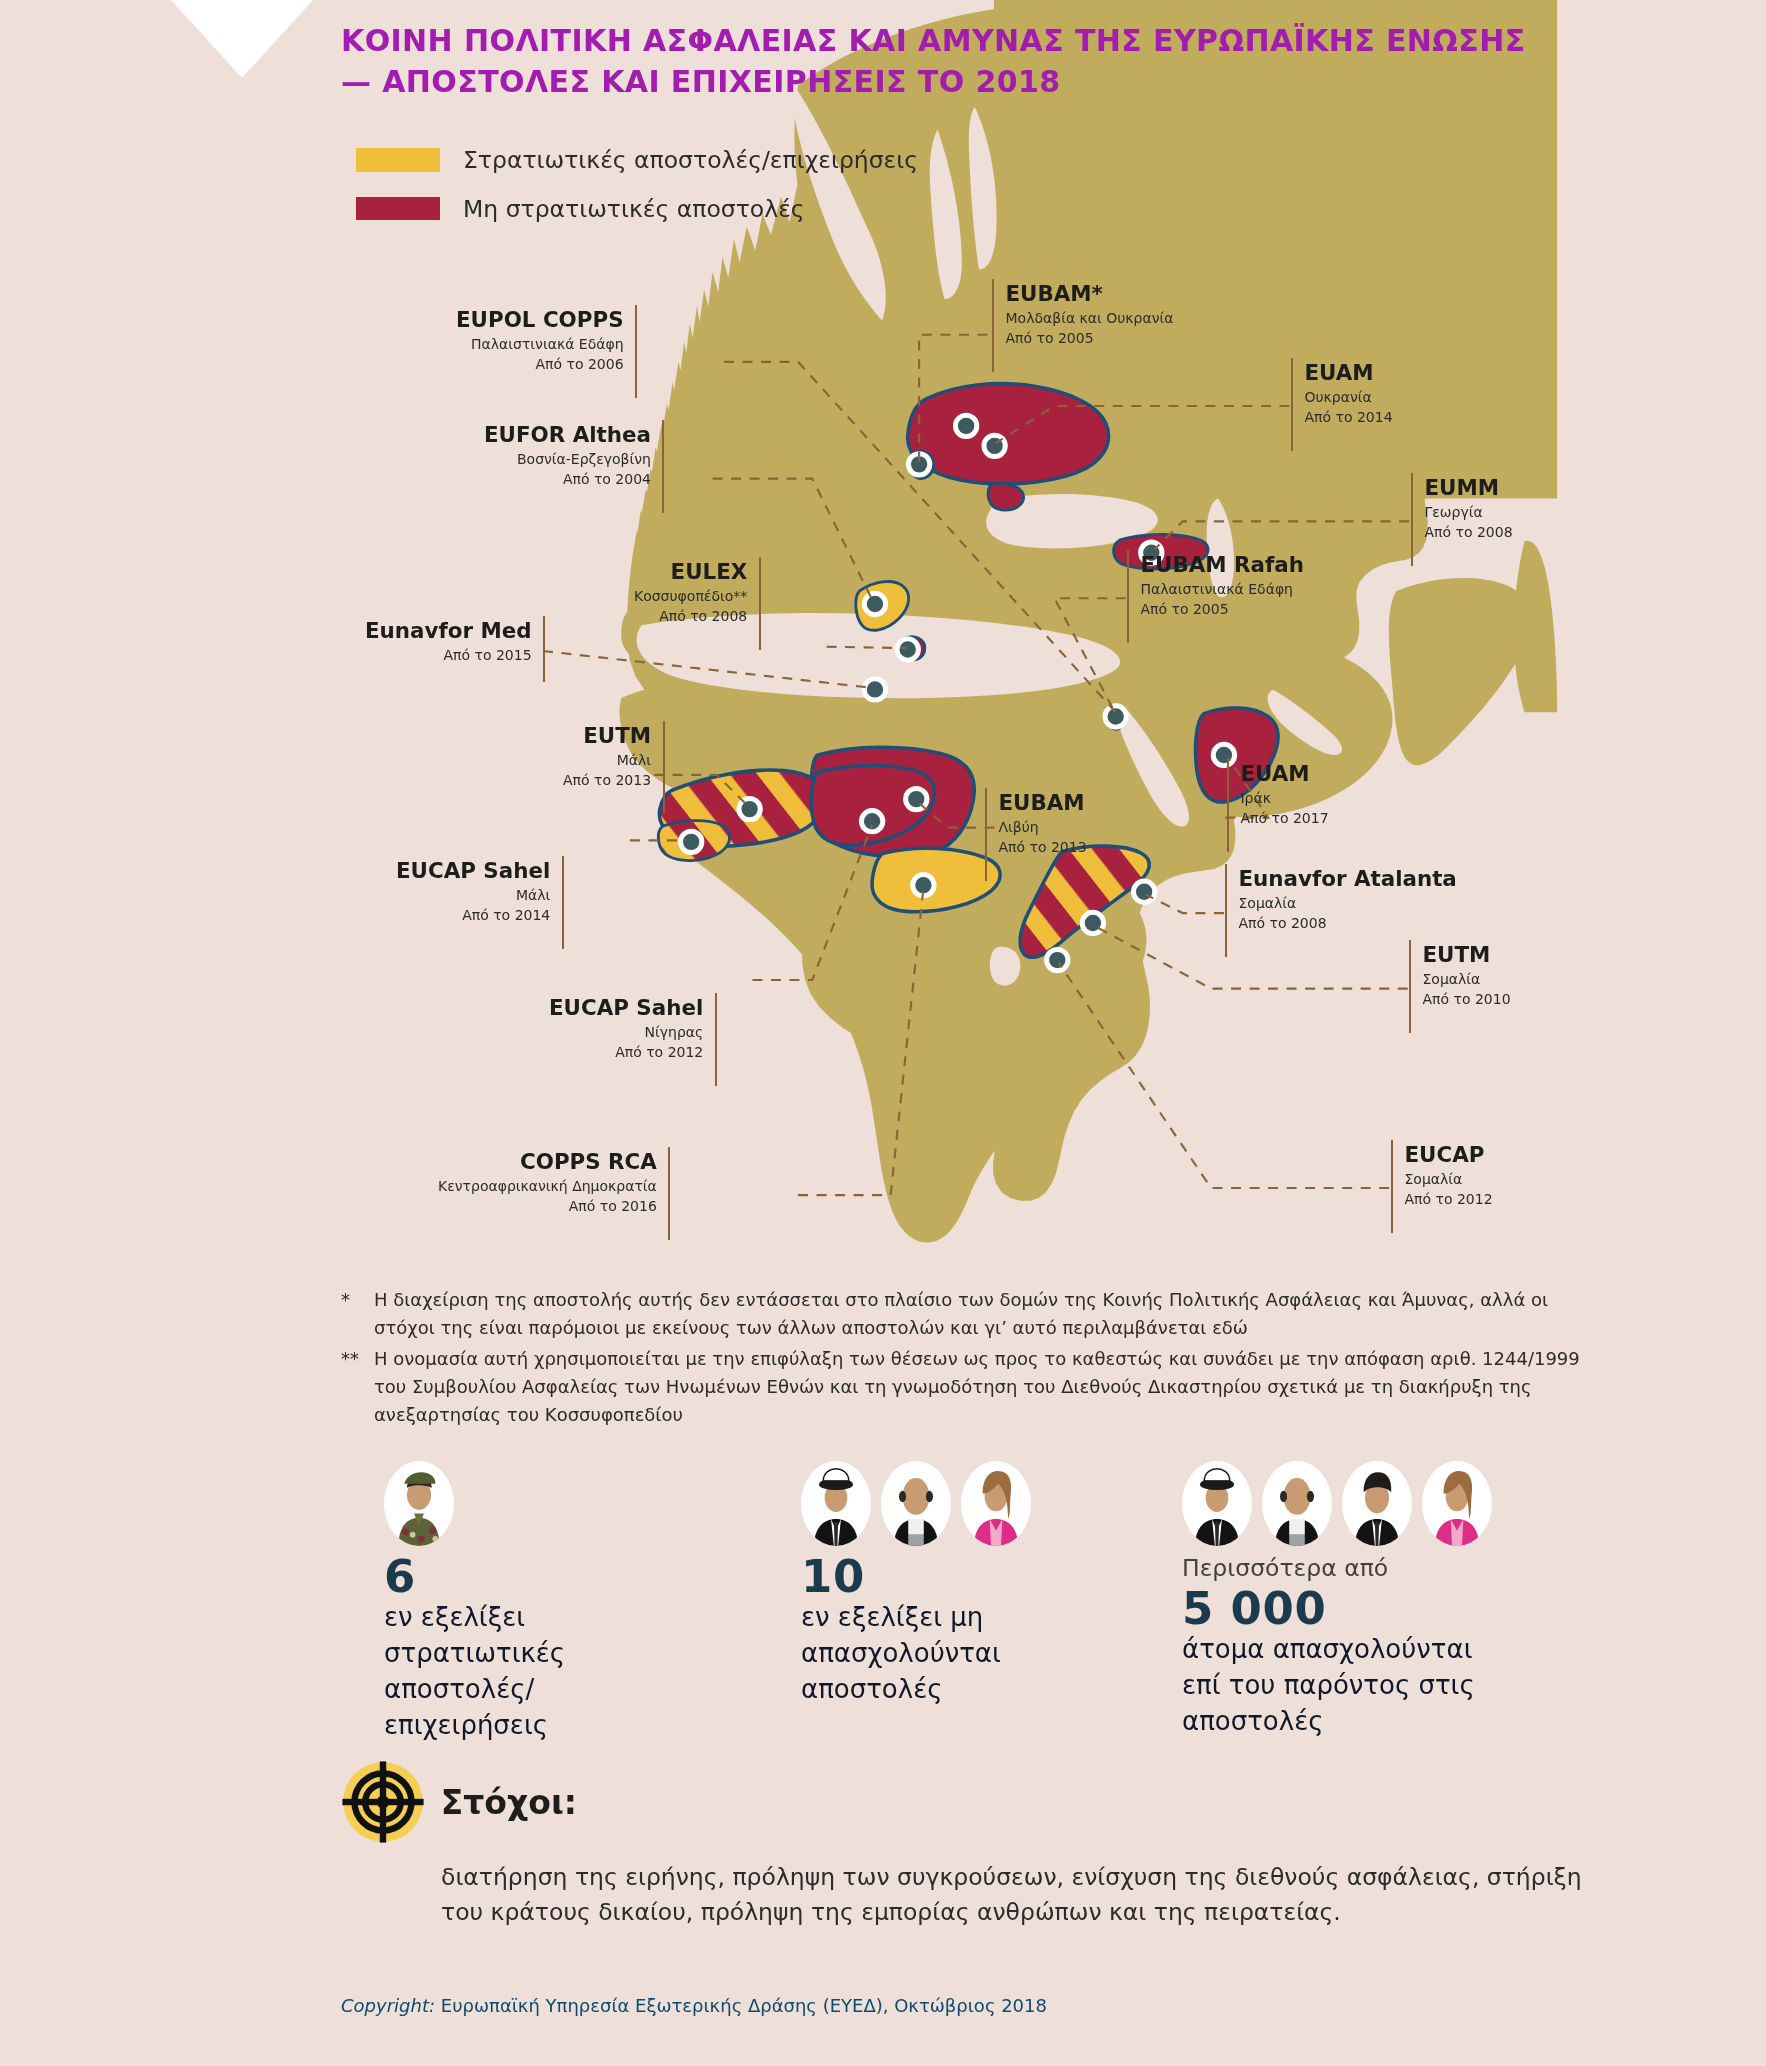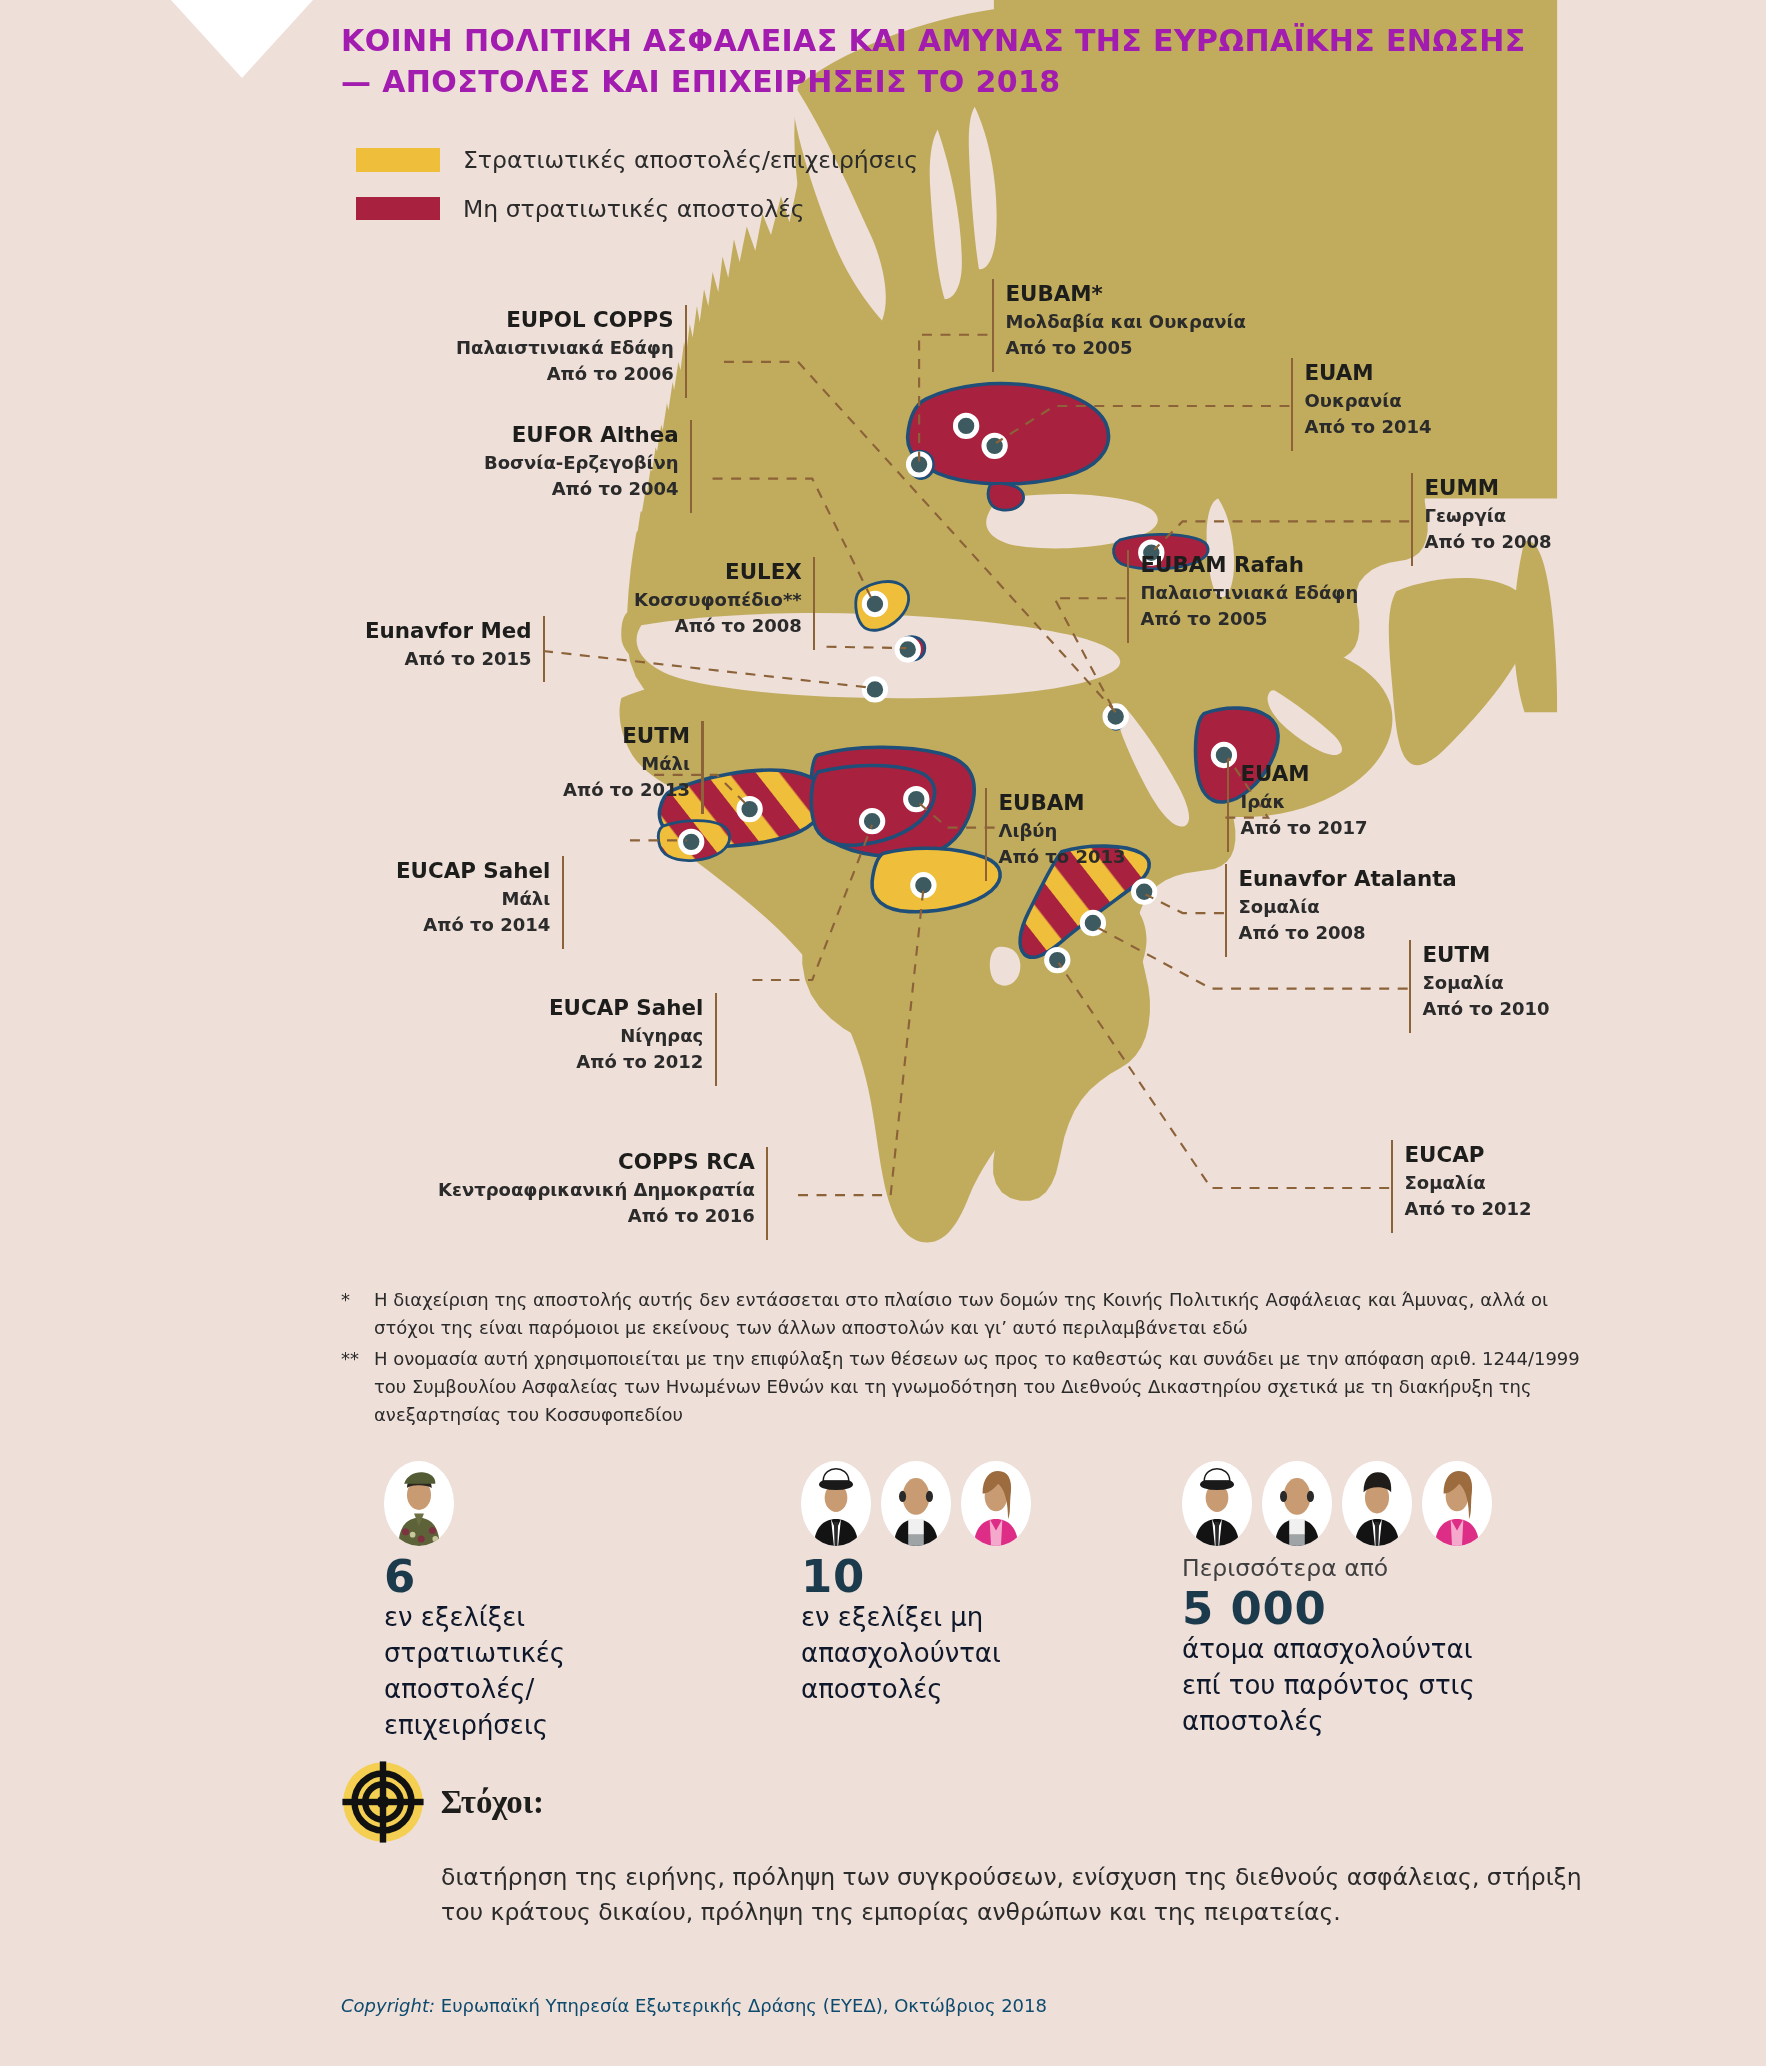--- a/index.html
+++ b/index.html
@@ -27,21 +27,21 @@
   .legend-row{display:flex;align-items:center;margin-bottom:20.7px;}
   .legend-swatch{width:84px;height:23.5px;margin-right:23px;flex:0 0 auto;}
   .legend-label{font-size:23.5px;color:#2B2B2B;white-space:nowrap;}
   
   #map-wrap{position:absolute;left:0;top:0;width:1767px;height:1282px;}
   #map-svg{position:absolute;left:0;top:0;}
   
   .callout{position:absolute;font-size:0;}
   .callout .ctext{display:inline-block;vertical-align:top;}
   .callout .title{font-size:21.4px;font-weight:700;color:#1D1D1B;line-height:1.42;white-space:nowrap;}
-  .callout .sub{font-size:18px;font-weight:700;color:#2B2B2B;line-height:1.42;white-space:nowrap;}
+  .callout .sub{font-size:14px;font-weight:400;color:#2B2B2B;line-height:1.42;white-space:nowrap;}
   .callout .rule{display:inline-block;vertical-align:top;width:2.1px;background:#8C6239;}
   .callout.right .ctext{text-align:right;}
   .callout.right .rule{margin-left:11.4px;}
   .callout.left .rule{margin-right:11.4px;}
   .callout.left .ctext{text-align:left;}
   
   #footnotes{position:absolute;left:341px;top:1286px;width:1254px;
     font-size:18px;line-height:1.56;color:#2B2B2B;}
   .fn{display:flex;margin-bottom:2.8px;}
   .fn-mark{flex:0 0 33px;font-size:18px;}
@@ -49,21 +49,21 @@
   
   #stats{position:absolute;left:341px;top:1461px;width:1282px;height:299px;}
   .stat{position:absolute;}
   .avatars{display:flex;gap:10px;margin-bottom:7.1px;}
   .avatar{width:70px;height:85px;border-radius:50%;background:#FFFFFF;position:relative;overflow:hidden;flex:0 0 auto;}
   .stat-num{font-size:45px;font-weight:700;color:#1B3A4B;line-height:1.05;letter-spacing:0.7px;}
   .stat-pre{font-size:23.5px;color:#404040;line-height:1.35;}
   .stat-txt{font-size:26px;color:#0f172a;line-height:1.38;}
   
   #objectives{position:absolute;left:341px;top:1760px;width:1282px;}
-  #obj-head{display:flex;align-items:center;font-family:Liberation Serif, serif;}
+  #obj-head{display:flex;align-items:center;}
   #obj-icon{width:84px;height:84px;flex:0 0 auto;position:relative;}
   #obj-title{font-size:33px;font-weight:700;color:#1D1D1B;margin-left:15.7px;}
   #obj-body{margin-left:100px;margin-top:15.7px;font-size:23.5px;line-height:1.52;color:#2B2B2B;}
   
   #copyright{position:absolute;left:341px;top:1995px;font-size:18px;color:#0c4a6e;}
   #copyright .cw{font-style:italic;}
 </style>
 </head>
 <body>
 

